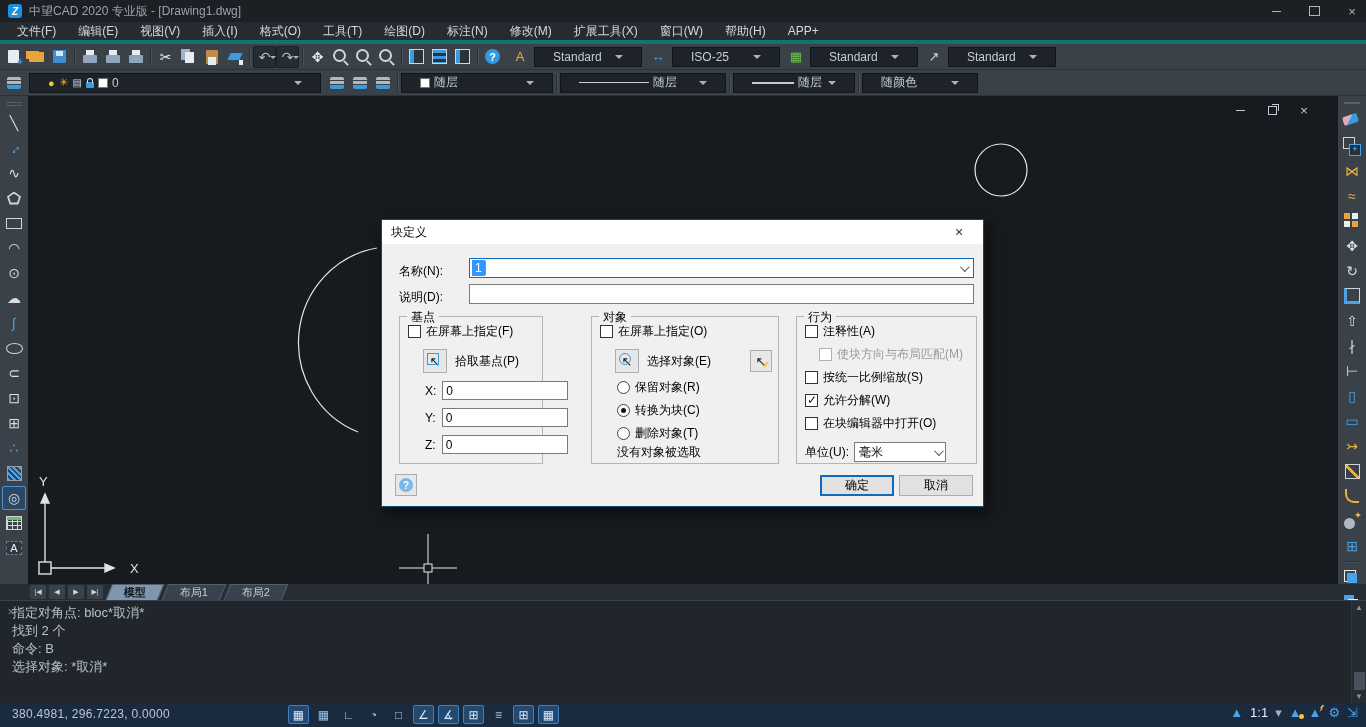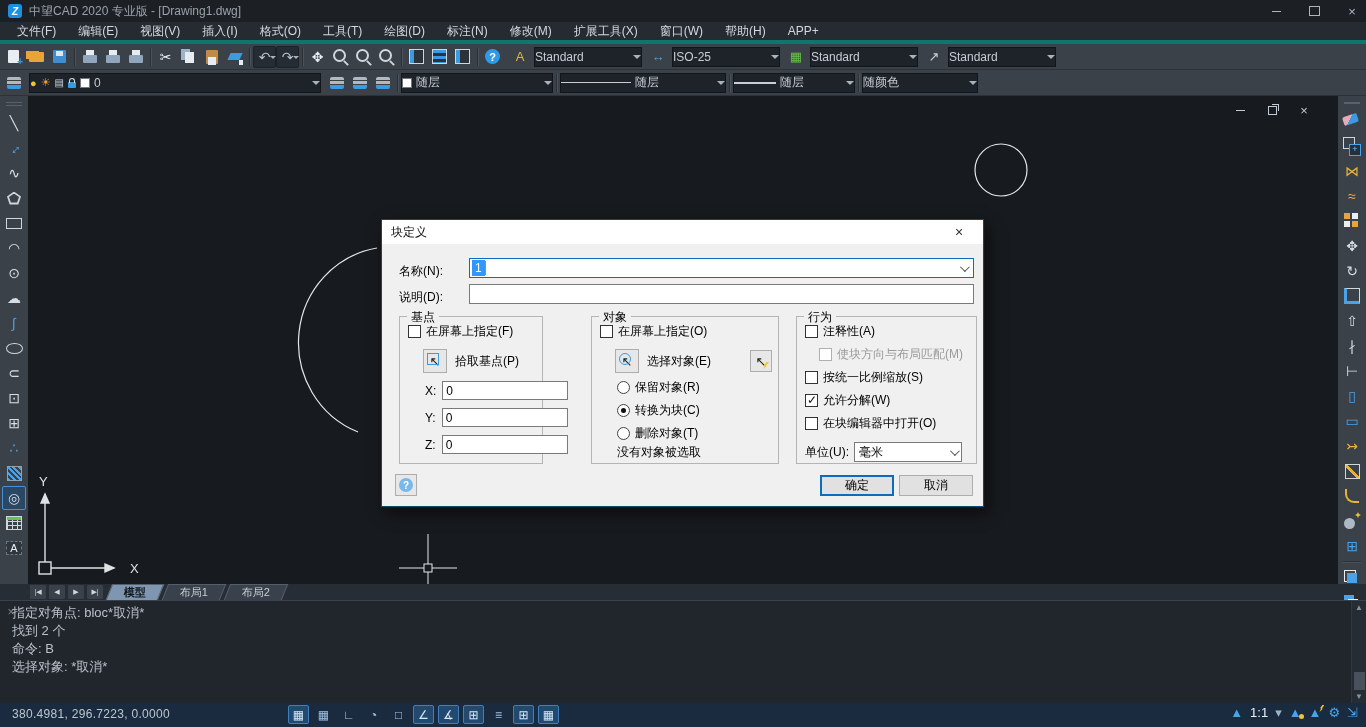--- a/index.html
+++ b/index.html
@@ -63,21 +63,21 @@
   .s-rectangle::before{content:"";width:14px;height:9px;border:1px solid #cfd7de}
   .s-ellipse::before{content:"";width:15px;height:9px;border:1px solid #cfd7de;border-radius:50%}
   .s-hatch::before{content:"";width:13px;height:13px;border:1px solid #8fa0af;background:repeating-linear-gradient(45deg,#4aa3e8 0 2px,transparent 2px 4px)}
   .s-table::before{content:"";width:14px;height:12px;border:1px solid #cfd7de;background:linear-gradient(#6cc24a 0 3px,transparent 3px),repeating-linear-gradient(90deg,#cfd7de 0 1px,transparent 1px 5px),repeating-linear-gradient(#cfd7de 0 1px,transparent 1px 4px)}
   .s-mtext::before{content:"A";color:#e9eef3;font-size:11px;border:1px dashed #6a7683;padding:0 3px;background:#2e363e}
   .rot45 .tglyph{display:inline-block;transform:rotate(-45deg)}
   .active-tool{background:#2a4764;border:1px solid #4a90d9}
   
   .tb-combo-group{display:flex;align-items:center;gap:4px;margin-left:6px;flex:none}
   .cicon{font-size:13px;width:20px;text-align:center}
-  .dcombo{background:#1d2329;border:1px solid #12161a;color:#c6cdd4;font:12px "DejaVu Sans Mono",monospace;display:flex;align-items:center;gap:4px;padding:0 0;height:20px}
+  .dcombo{background:#1d2329;border:1px solid #12161a;color:#c6cdd4;font:12px "DejaVu Sans Mono",monospace;display:flex;align-items:center;gap:4px;padding:0 18px;height:20px}
   .chev{width:0;height:0;border-left:4px solid transparent;border-right:4px solid transparent;border-top:4px solid #aab3bc;margin-left:auto}
   .lt-sample{border-top:1px solid #c6cdd4;width:70px;display:inline-block}
   .lw-sample{border-top:2px solid #c6cdd4;width:42px;display:inline-block}
   .swatch{width:10px;height:10px;background:#fff;border:1px solid #777;flex:none}
   .padlock{width:8px;height:6px;background:#3b9be0;border-radius:1px;position:relative;margin-top:4px;flex:none}
   .padlock::before{content:"";position:absolute;top:-4px;left:1px;width:4px;height:4px;border:1px solid #d8dee5;border-bottom:none;border-radius:3px 3px 0 0}
   
   .mainrow{height:488px;display:flex}
   .sidetools{width:28px;background:#3a4149;display:flex;flex-direction:column;align-items:center;padding-top:4px;gap:1px;flex:none}
   .sidetools .tbtn{width:24px;height:24px}
@@ -113,21 +113,21 @@
   .pickbtn{width:24px;height:24px;border:1px solid #adadad;background:#e7e7e7;display:flex;align-items:center;justify-content:center;position:relative}
   .cursor-g{font-size:13px;color:#222}
   .pickbtn .frame{position:absolute;left:3px;top:3px;width:12px;height:12px;border:1px solid #3b9be0}
   .pickbtn .framec{position:absolute;left:3px;top:3px;width:12px;height:12px;border:1px solid #3b9be0;border-radius:50%}
   .bolt{position:absolute;right:2px;bottom:2px;width:6px;height:7px;background:#f2c430;clip-path:polygon(60% 0,100% 0,45% 55%,70% 55%,0 100%,35% 45%,10% 45%)}
   .coordrow{display:flex;align-items:center;margin:8px 0 0 25px;gap:6px}
   .coordrow input{width:126px;height:19px;border:1px solid #7a7a7a;font-size:12px;padding:0 3px}
   .radios{margin-left:25px}
   .objstatus{margin:2px 0 0 25px}
   .unitrow{display:flex;align-items:center;margin:10px 0 0 8px;gap:5px}
-  .unitcombo{width:108px;height:20px;background:#fff;border:1px solid #7a7a7a;display:flex;align-items:center;padding:0 4px}
+  .unitcombo{width:92px;height:20px;background:#fff;border:1px solid #7a7a7a;display:flex;align-items:center;padding:0 4px}
   .dlg-bottom-left{position:absolute;left:13px;top:254px;width:22px;height:22px;border:1px solid #adadad;background:#e7e7e7;display:flex;align-items:center;justify-content:center}
   .dlg-bottom-left::before{content:"?";width:14px;height:14px;border-radius:50%;background:#79b8ea;color:#fff;font-size:10px;font-weight:bold;display:flex;align-items:center;justify-content:center}
   .btn{position:absolute;top:255px;width:74px;height:21px;background:#e1e1e1;border:1px solid #adadad;font-size:12px;display:flex;align-items:center;justify-content:center}
   .btn-ok{left:438px;border:2px solid #0f6cbd}
   .btn-cancel{left:517px}
   
   .tabbar{height:16px;background:#272d34;display:flex;align-items:flex-end;padding-left:30px}
   .tnav{width:16px;height:14px;background:#39414a;color:#cfd6dd;font-size:7px;display:flex;align-items:center;justify-content:center;margin-right:2px;border-radius:1px}
   .tab{height:16px;padding:0 14px;font-size:11px;display:flex;align-items:center;color:#c8cfd6;background:#39424c;transform:skewX(-22deg);margin-left:4px;border:1px solid #555e68;border-bottom:none}
   .tab>span{transform:skewX(22deg)}

